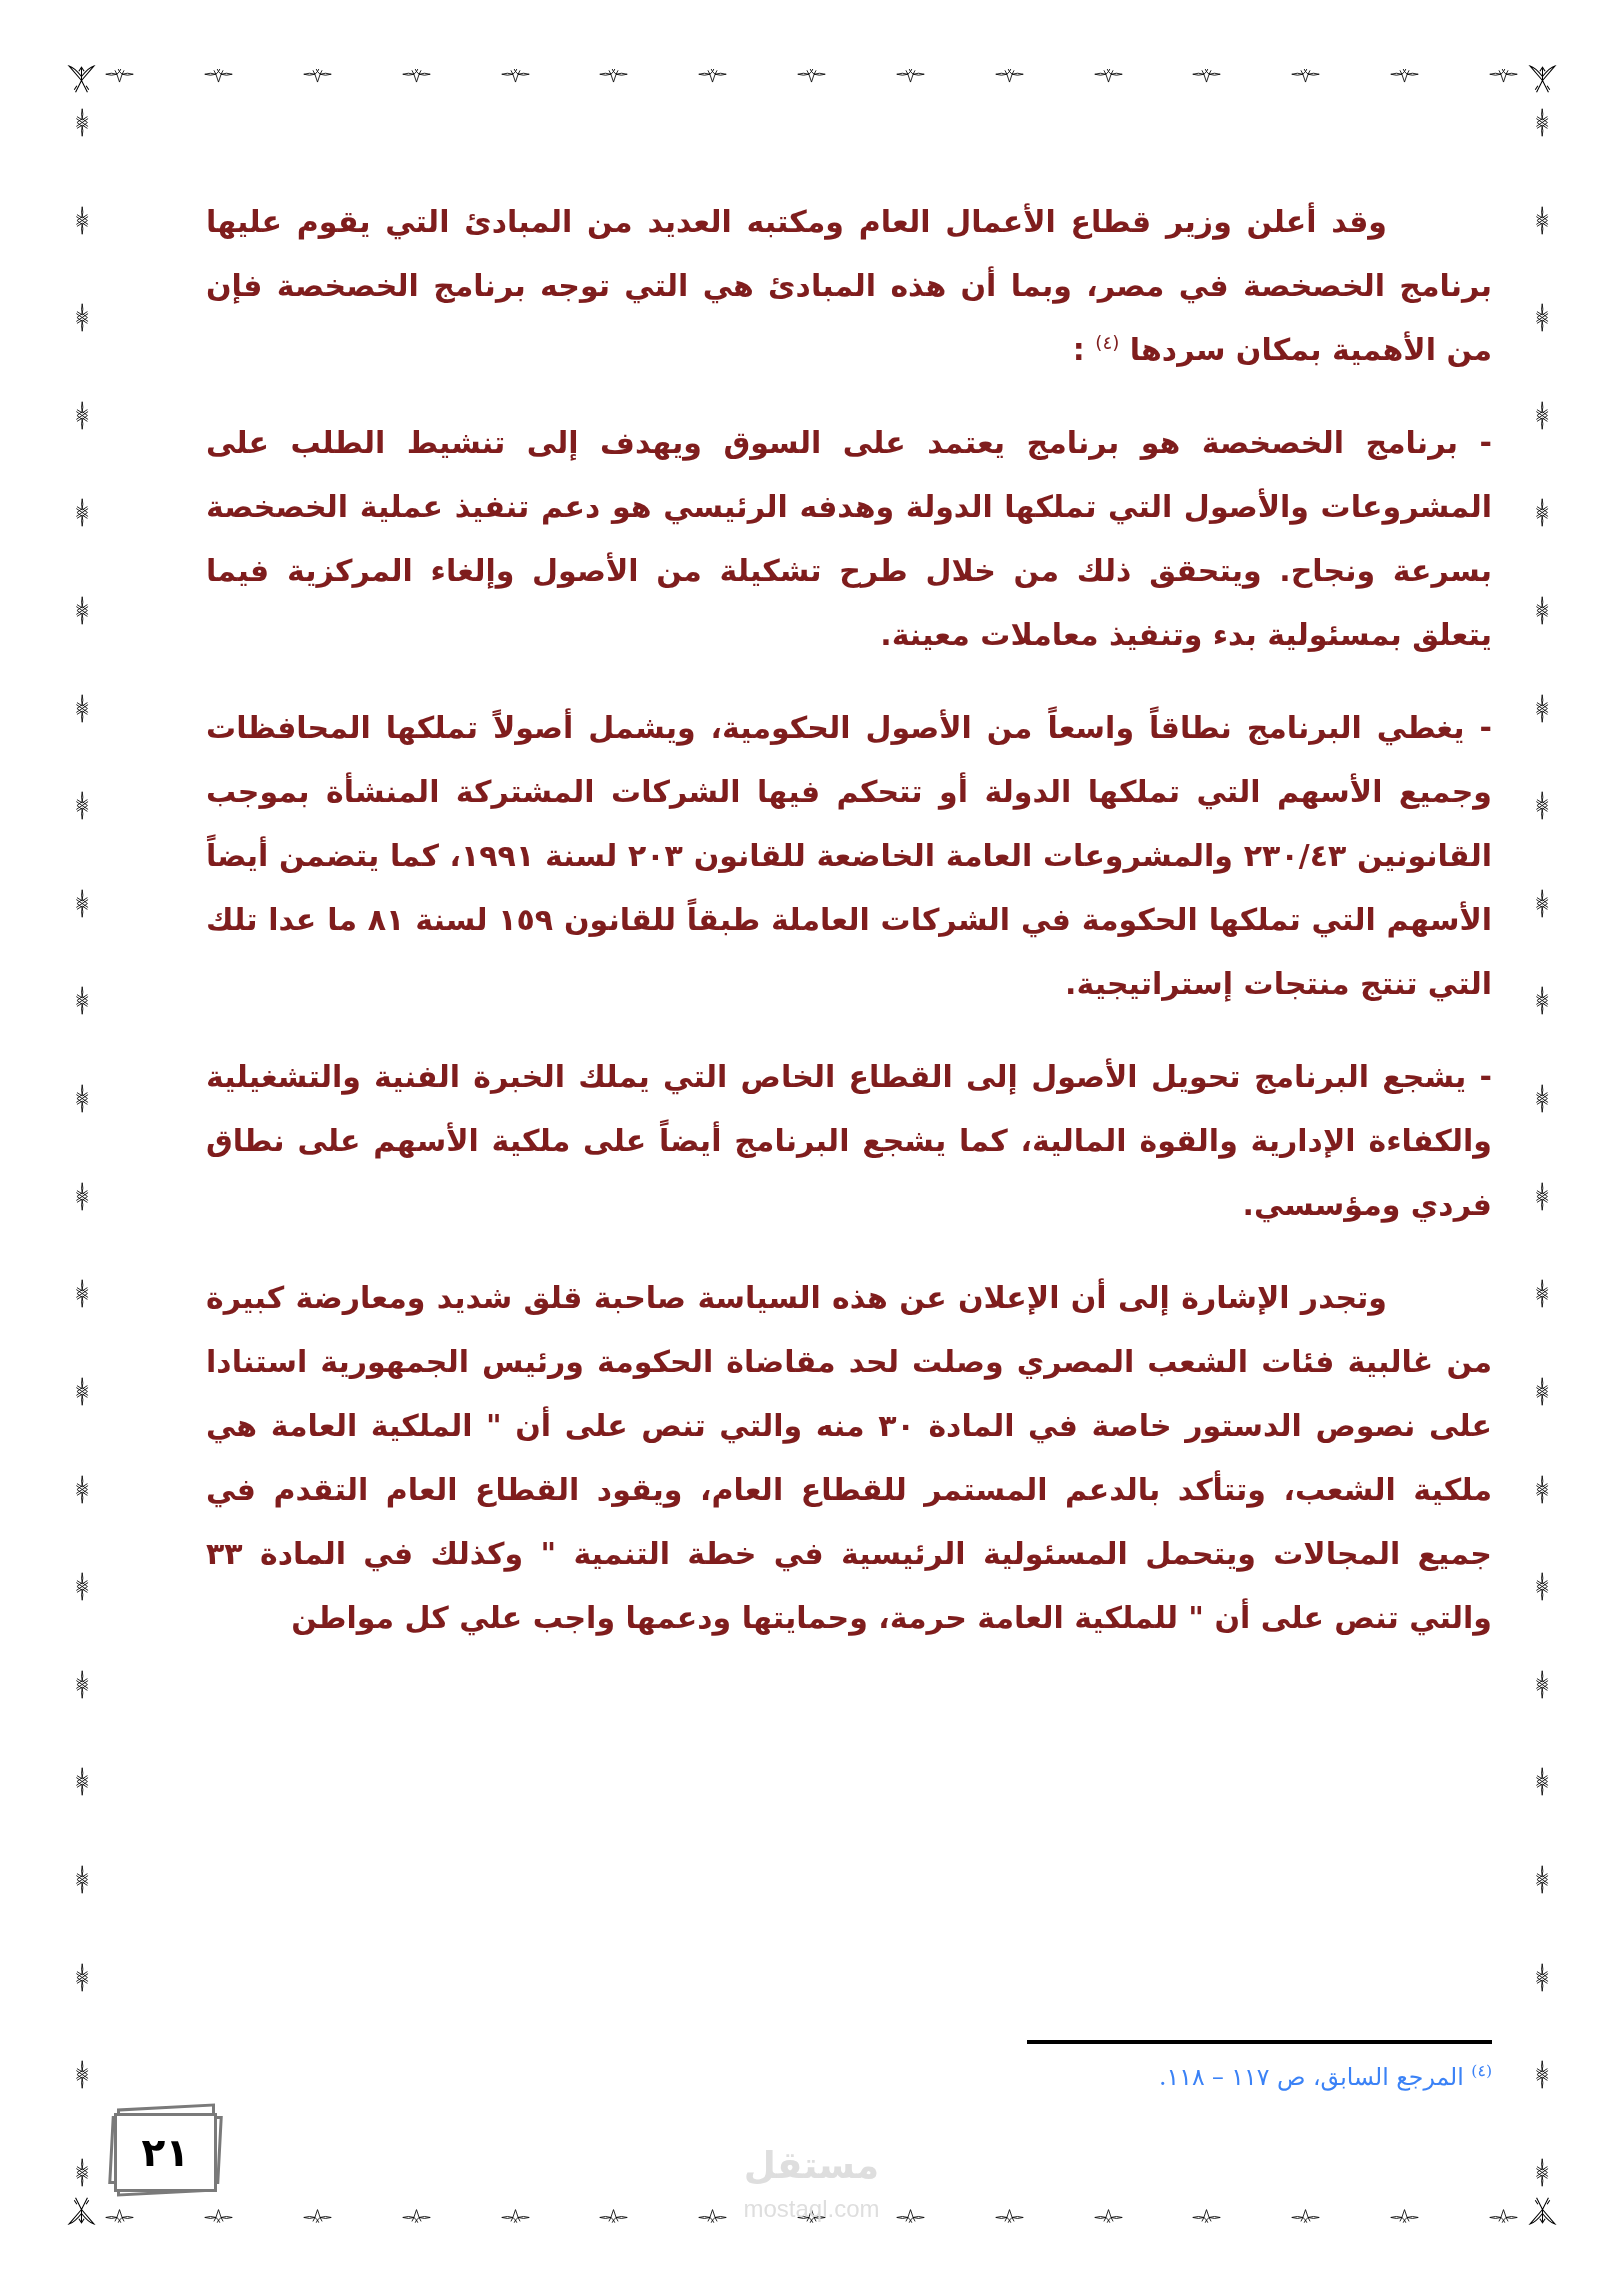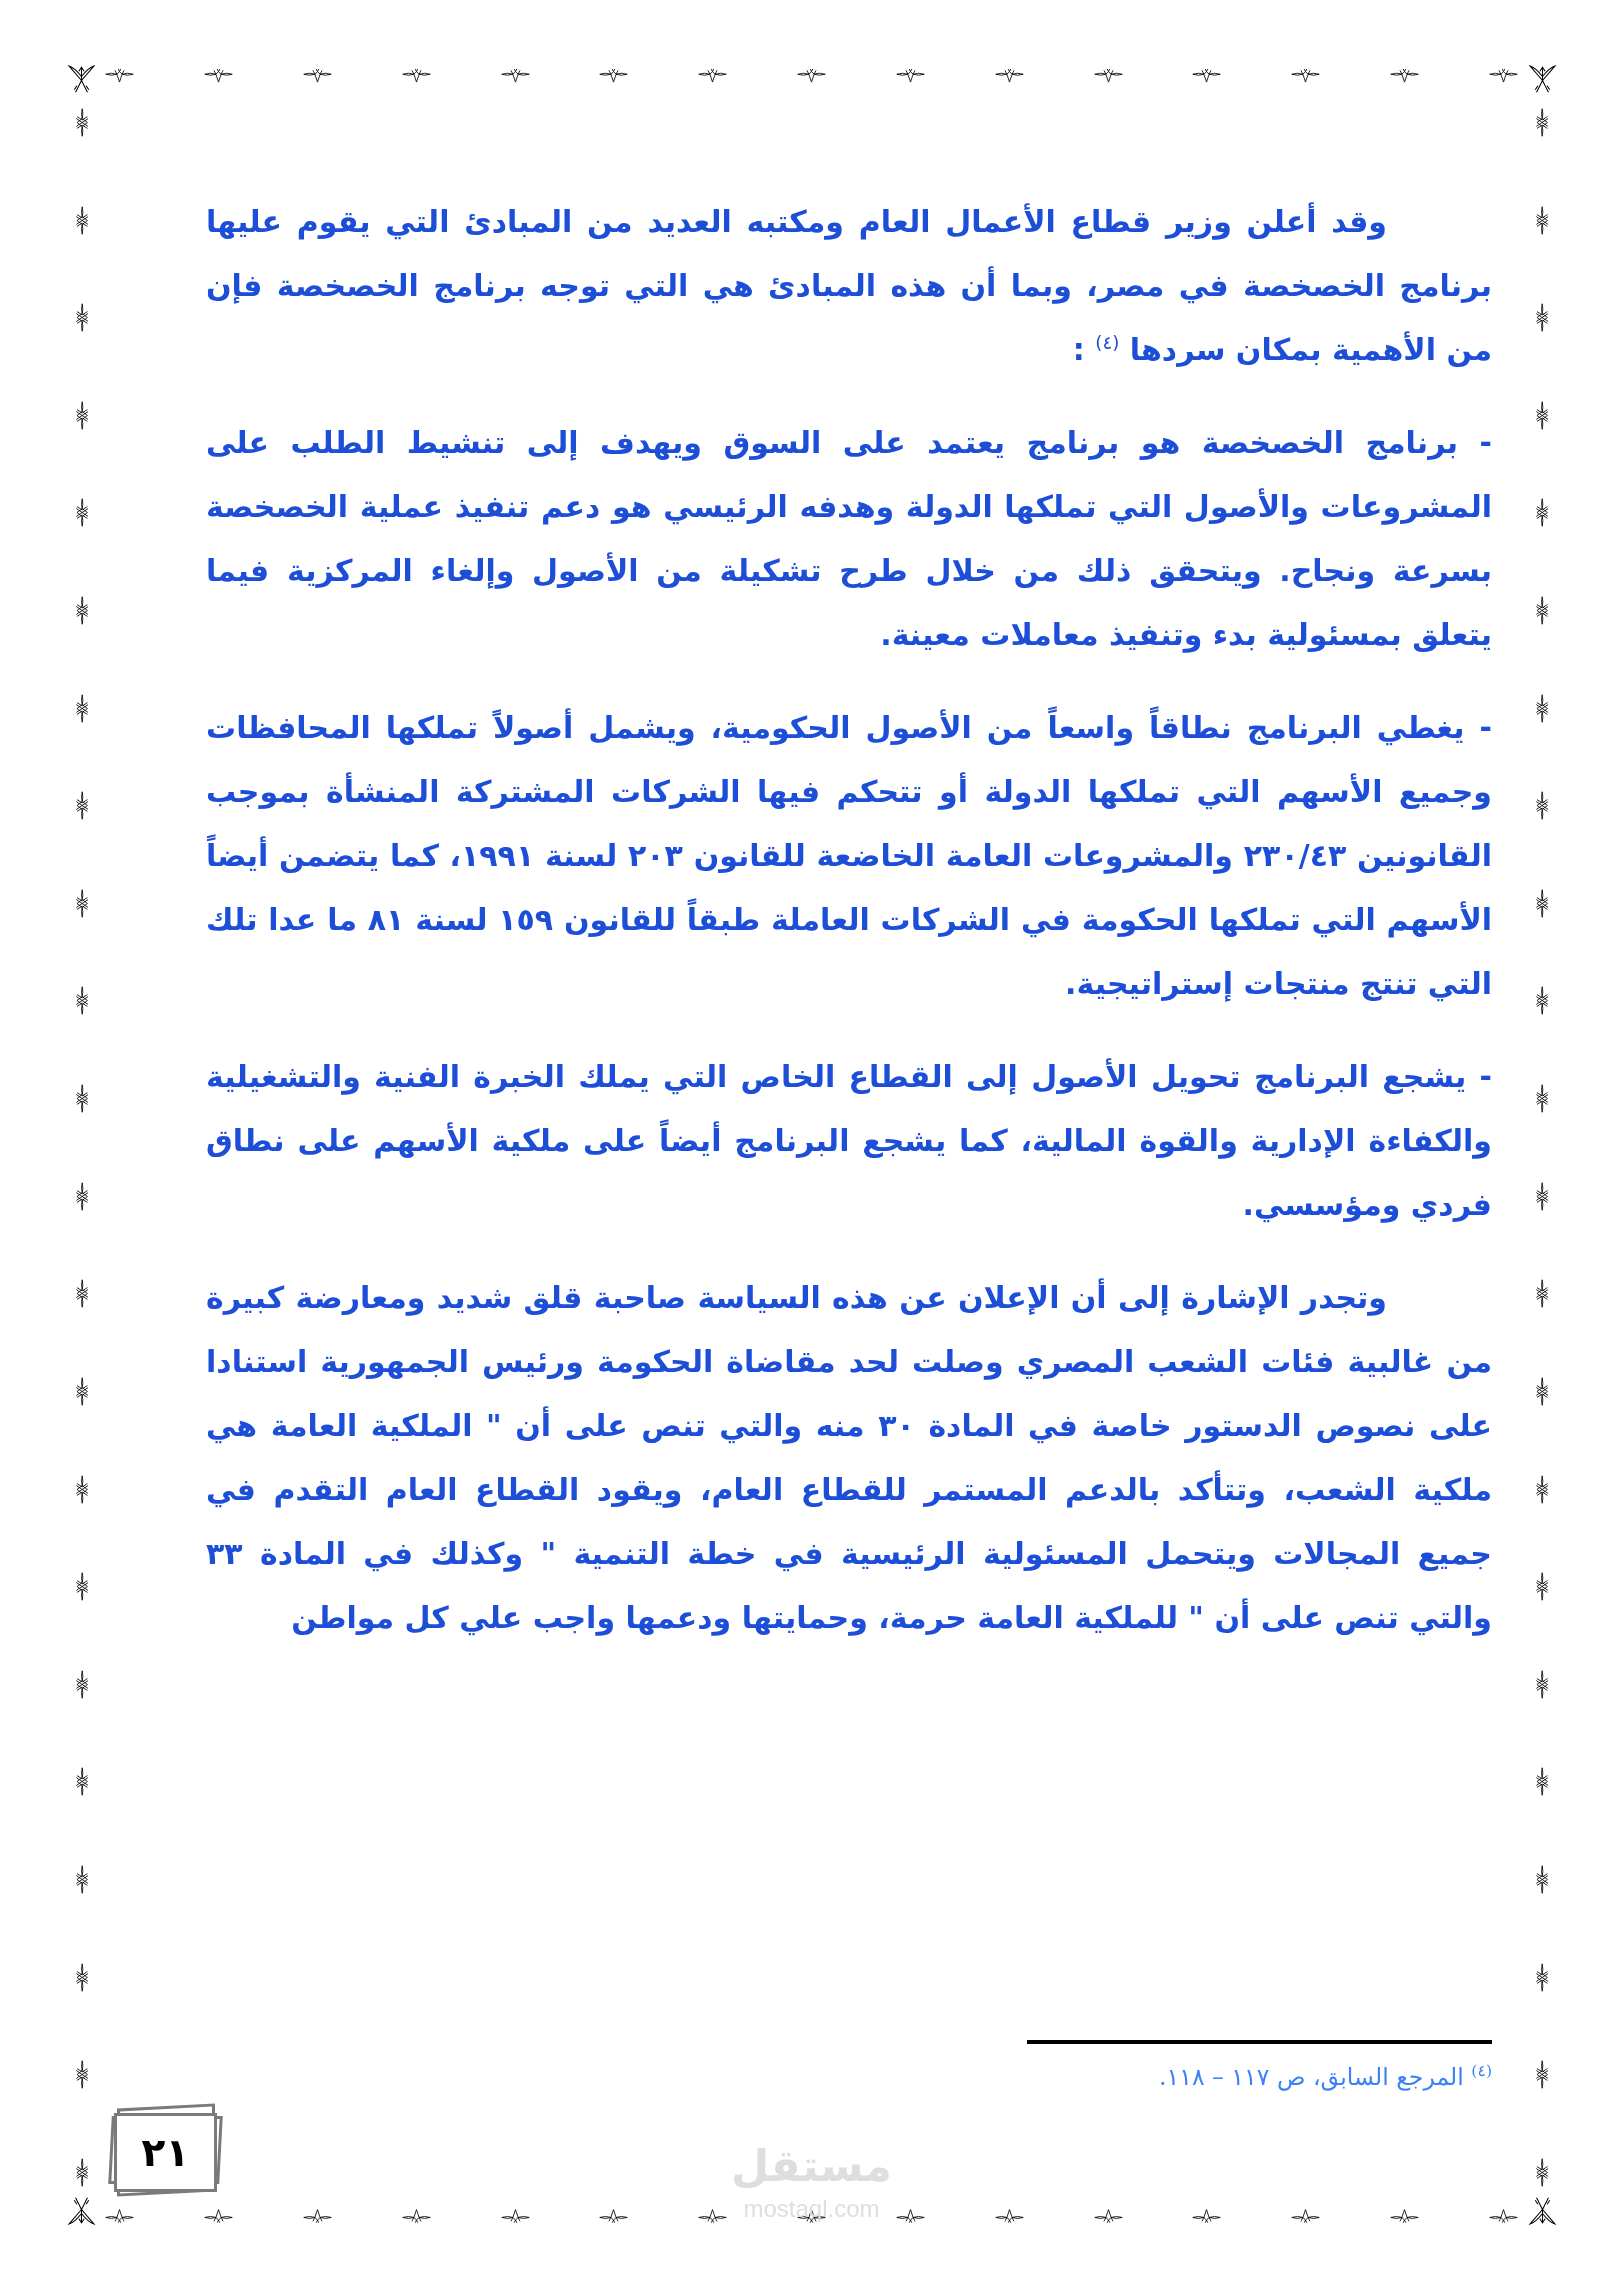--- a/index.html
+++ b/index.html
@@ -19,21 +19,21 @@
   .corner { position: absolute; width: 33px; height: 33px; }
   .corner-tl { left: 65px; top: 62px; }
   .corner-tr { left: 1526px; top: 62px; }
   .corner-bl { left: 65px; top: 2195px; transform: scaleY(-1); }
   .corner-br { left: 1526px; top: 2195px; transform: scaleY(-1); }
 
   
   .body-text {
     position: absolute; left: 206px; width: 1286px; top: 190px;
     font-family: "DejaVu Sans", sans-serif; font-weight: bold;
-    font-size: 30px; line-height: 64px; color: #1d4ed8;
+    font-size: 30px; line-height: 64px; color: #7f1d1d;
     text-align: justify; text-align-last: right; direction: rtl;
   }
   .body-text p { margin: 0 0 29px 0; }
   .body-text p.indent { text-indent: 105px; }
   .fn-ref { font-size: 18.3px; vertical-align: super; line-height: 0; font-weight: normal; }
 
   
   .fn-rule { position: absolute; left: 1027px; top: 2040px; width: 465px; height: 3.9px; background: #000; }
   .footnote {
     position: absolute; left: 785px; width: 707px; top: 2061px;
@@ -46,21 +46,21 @@
   .pn-wrap { position: absolute; left: 110px; top: 2106px; width: 111px; height: 90px; }
   .pn-back { position: absolute; border: 3.3px solid #7a7a7a; background: #fff; }
   .pn-back.a { left: 6.5px; top: 0; width: 92px; height: 82px; transform: skewY(-3deg); }
   .pn-back.b { left: 0; top: 9.8px; width: 105px; height: 62px; transform: skewX(-3deg); }
   .pn-front { position: absolute; left: 3.9px; top: 6.5px; width: 97px; height: 73px; border: 3.3px solid #7a7a7a; background: #fff;
     display: flex; align-items: center; justify-content: center;
     font-family: "DejaVu Sans", sans-serif; font-weight: bold; font-size: 39px; color: #000; }
 
   
   .watermark { position: absolute; left: 707px; top: 2140px; width: 209px; text-align: center; color: #dedede; pointer-events: none; }
-  .wm-ar { font-family: "DejaVu Sans", sans-serif; font-weight: bold; font-size: 44px; line-height: 52px; }
+  .wm-ar { font-family: "DejaVu Sans", sans-serif; font-weight: bold; font-size: 37px; line-height: 52px; }
   .wm-en { font-family: "Liberation Sans", sans-serif; font-size: 24px; line-height: 33px; direction: ltr; }
 </style>
 </head>
 <body>
 
 <div class="page">
 
   <div class="border-h border-top" id="b-top">
       <svg viewBox="0 0 44 24" class="orn-h">
         <g fill="none" stroke="#000" stroke-width="1.3">

